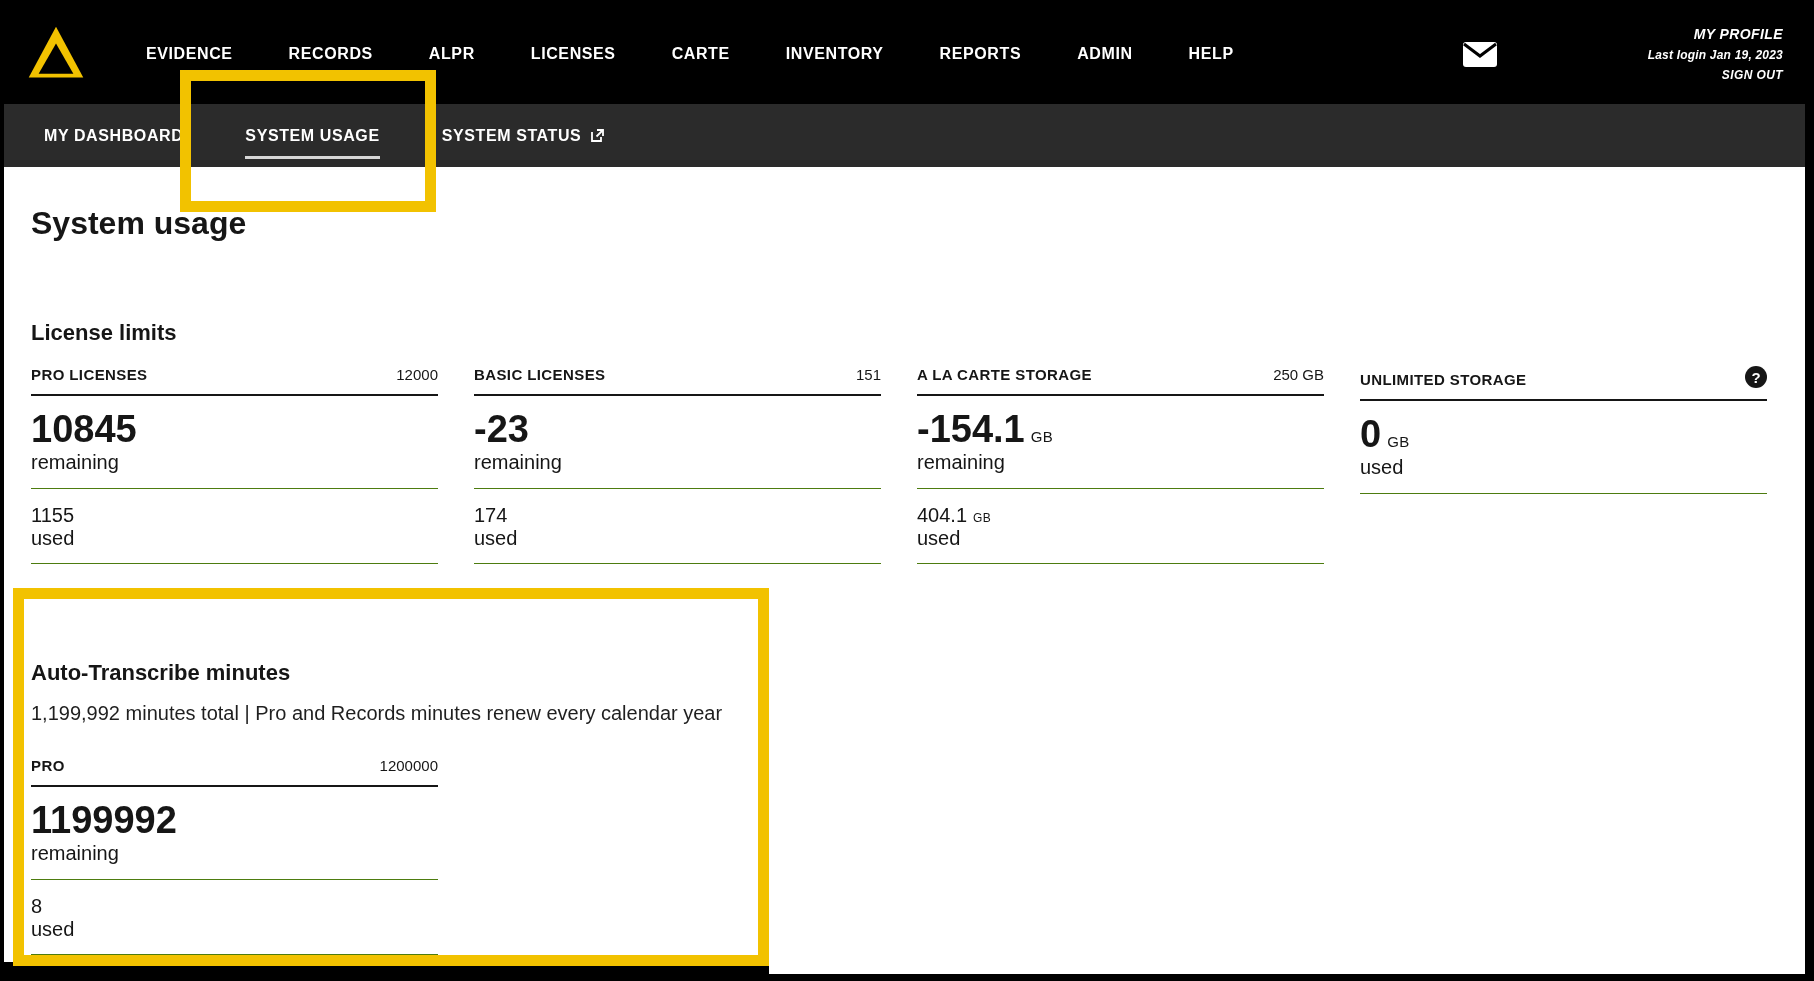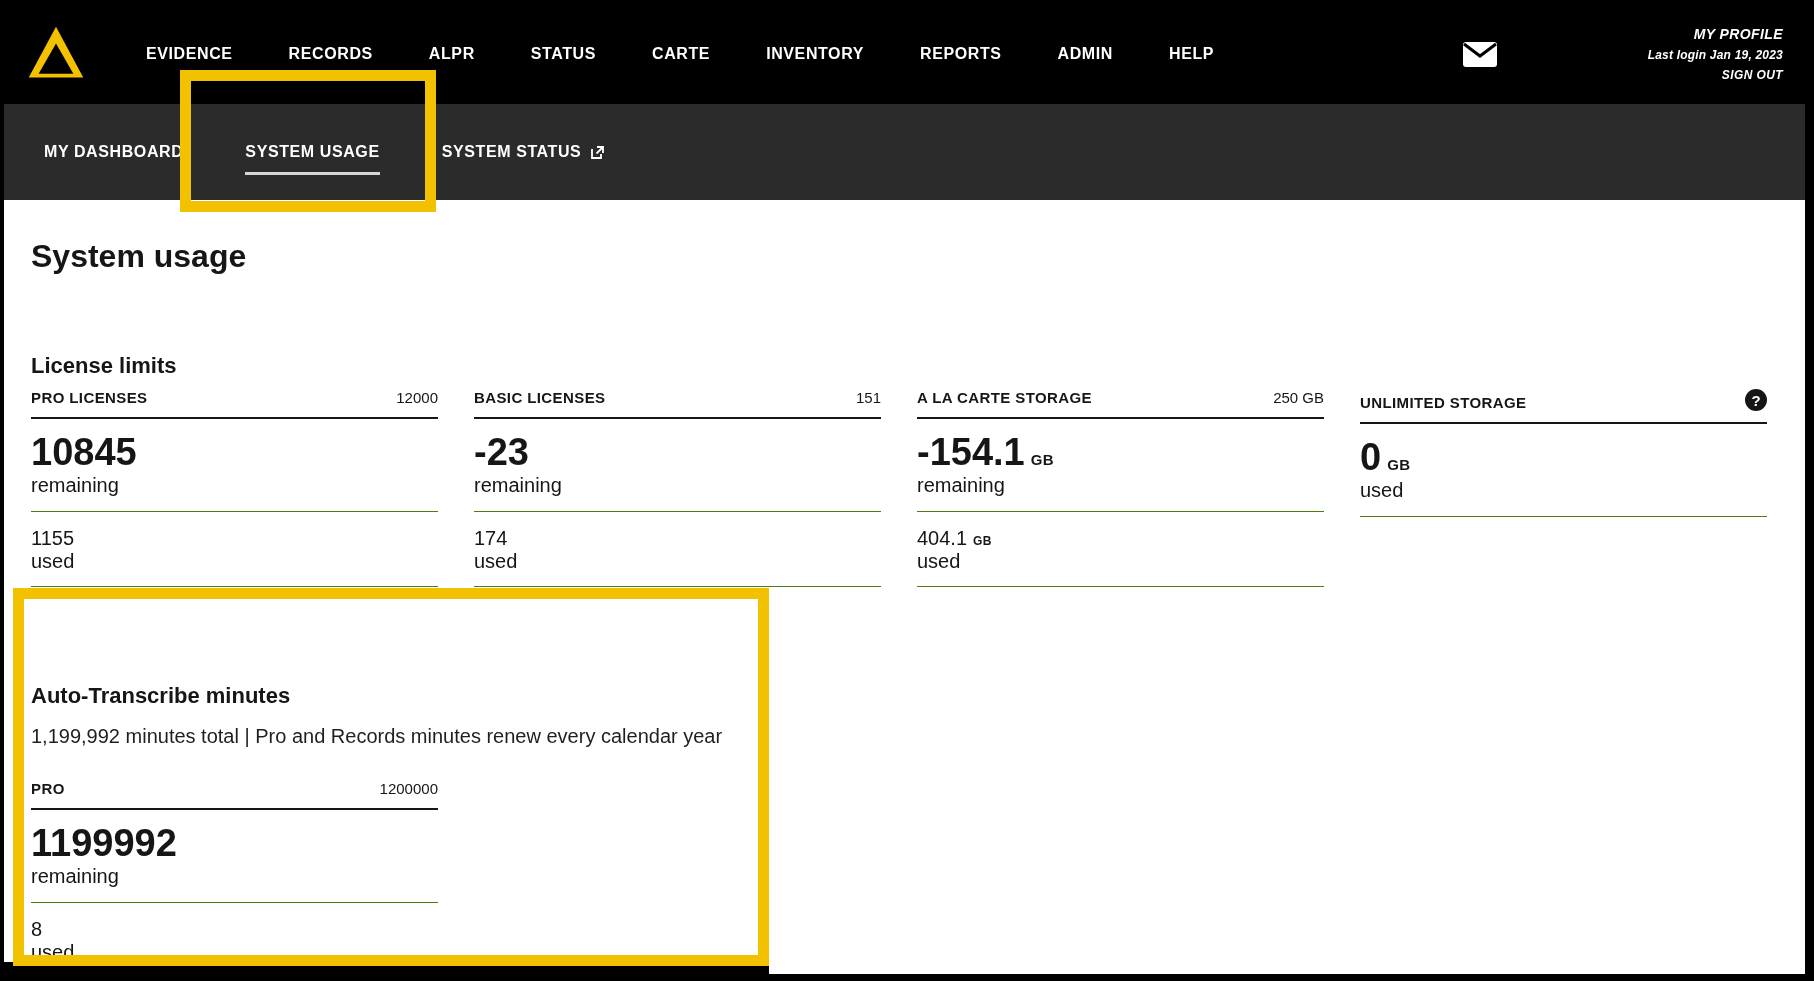--- a/index.html
+++ b/index.html
@@ -68,21 +68,21 @@
     display: flex;
     flex-direction: column;
     gap: 6px;
   }
   .profile-line-1 { font-size: 14px; font-weight: 700; letter-spacing: 0.4px; cursor: pointer; }
   .profile-line-2 { font-size: 12px; font-weight: 700; letter-spacing: 0.2px; }
   .profile-line-3 { font-size: 12px; font-weight: 700; letter-spacing: 0.4px; cursor: pointer; }
 
   
   .tabbar {
-    height: 96px;
+    height: 63px;
     background: #2b2b2b;
     display: flex;
     align-items: center;
     gap: 62px;
     padding-left: 40px;
     color: #fff;
   }
   .tab {
     position: relative;
     font-size: 16px;
@@ -112,21 +112,21 @@
     font-weight: 700;
     color: #161616;
   }
   .section-title {
     margin-top: 78px;
     font-size: 22px;
     font-weight: 700;
     color: #161616;
   }
   .cards-grid {
-    margin-top: 10px;
+    margin-top: 20px;
     display: grid;
     grid-template-columns: repeat(4, 407px);
     column-gap: 36px;
   }
   .card { width: 407px; }
   .card-head {
     display: flex;
     justify-content: space-between;
     align-items: flex-end;
     padding-bottom: 11px;
@@ -155,21 +155,21 @@
     font-size: 20px;
     font-weight: 400;
     color: #161616;
     display: flex;
     align-items: baseline;
   }
   .card-row.big .row-value { font-size: 38px; font-weight: 700; }
   .card-row.big { padding: 12px 0 14px 0; }
   .unit {
     font-size: 12px;
-    font-weight: 700;
+    font-weight: 400;
     letter-spacing: 0.4px;
     margin-left: 6px;
   }
   .card-row.big .unit { font-size: 15px; }
   .row-label {
     font-size: 20px;
     font-weight: 400;
     color: #161616;
   }
   .help-icon {
@@ -225,21 +225,21 @@
     <div class="logo-box">
       <svg width="62" height="62" viewBox="0 0 100 100">
         <polygon points="50,6 94,88 6,88" fill="#f2c200"></polygon>
         <polygon points="50,33 78,82 22,82" fill="#000000"></polygon>
       </svg>
     </div>
     <nav class="nav-items">
       <span class="nav-item">EVIDENCE</span>
       <span class="nav-item">RECORDS</span>
       <span class="nav-item">ALPR</span>
-      <span class="nav-item">STATUS</span>
+      <span class="nav-item">LICENSES</span>
       <span class="nav-item">CARTE</span>
       <span class="nav-item">INVENTORY</span>
       <span class="nav-item">REPORTS</span>
       <span class="nav-item">ADMIN</span>
       <span class="nav-item">HELP</span>
     </nav>
     <div class="nav-right">
       <span class="mail-icon">
         <svg width="36" height="27" viewBox="0 0 36 27">
           <rect x="1" y="1" width="34" height="25" rx="3" fill="#ffffff"></rect>

